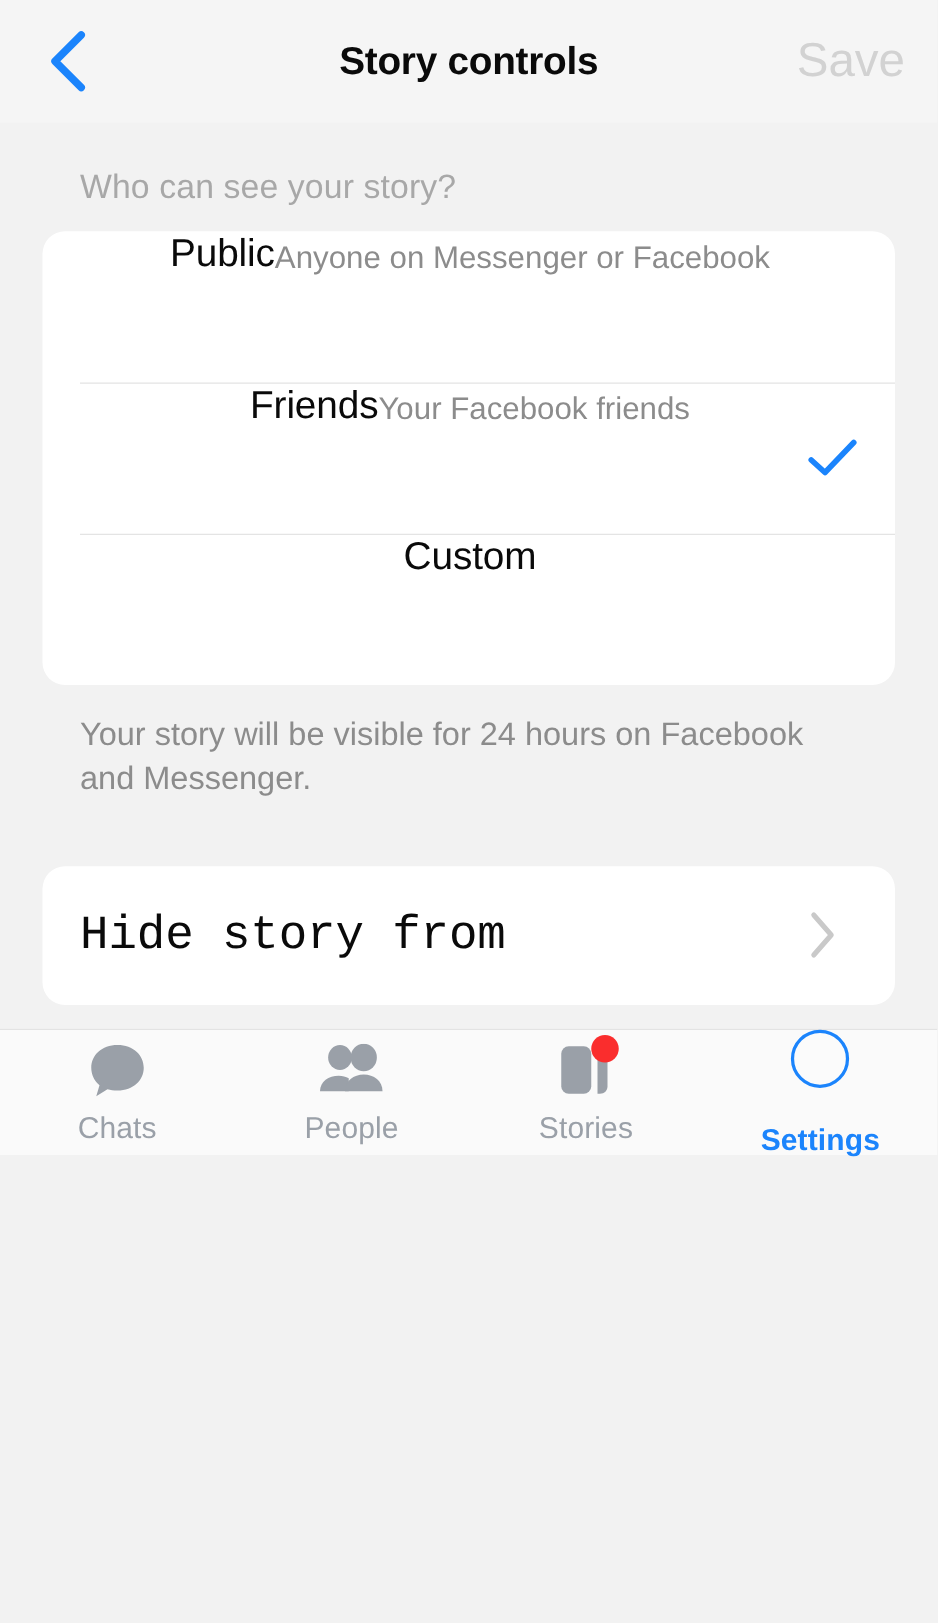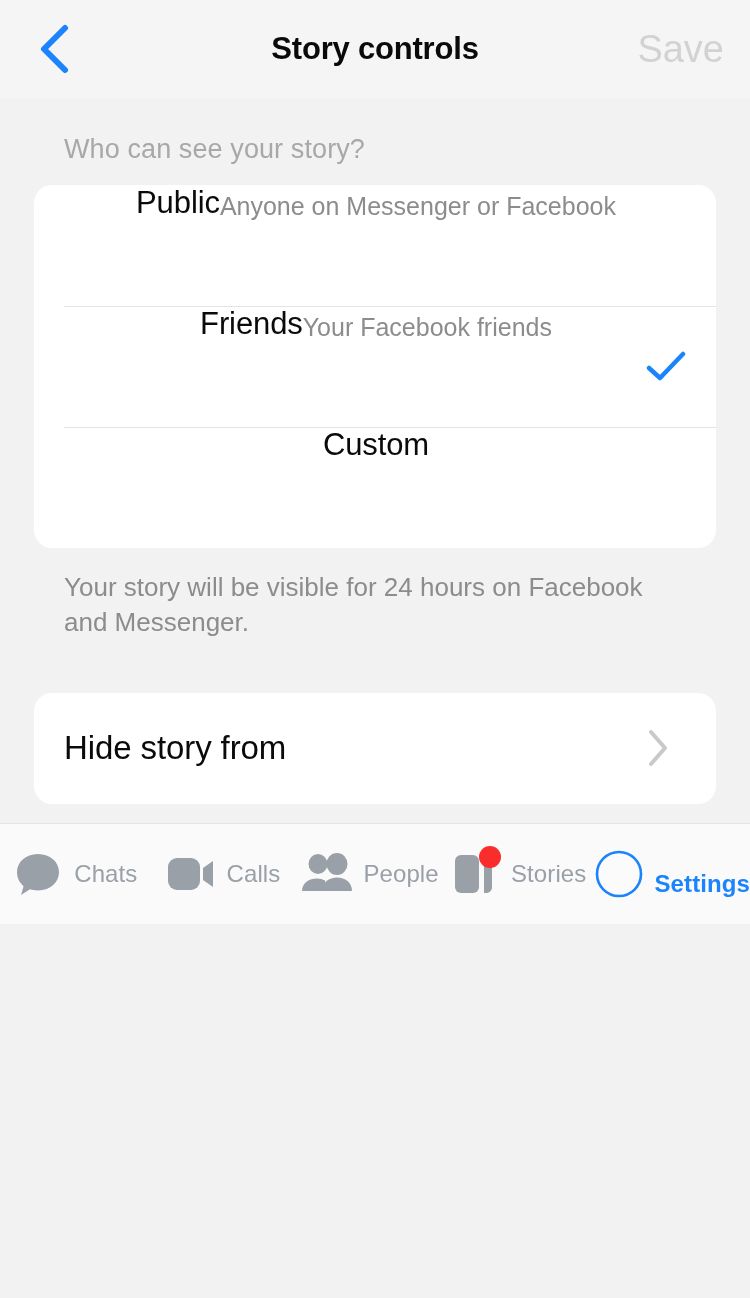--- a/index.html
+++ b/index.html
@@ -151,23 +151,24 @@
   .link-row {
     position: relative;
     height: 111px;
     padding: 0 28px 0 30px;
     display: flex;
     align-items: center;
     cursor: pointer;
   }
 
   .link-label {
-    font-size: 33px;
+    font-size: 38px;
     color: #0a0a0a;
     letter-spacing: -0.1px;
+    font-family: Liberation Mono, monospace;
   }
 
   .link-chev {
     position: absolute;
     right: 46px;
     top: 50%;
     transform: translateY(-50%);
     display: flex;
     align-items: center;
     justify-content: center;
@@ -191,21 +192,21 @@
     height: 101px;
     background: #fafafa;
     border-top: 1px solid #e3e3e3;
     display: flex;
     align-items: stretch;
   }
 
   .tab {
     flex: 1 1 0;
     display: flex;
-    flex-direction: row;
+    flex-direction: column;
     align-items: center;
     justify-content: center;
     gap: 8px;
     cursor: pointer;
     position: relative;
   }
 
   .tab-icon {
     position: relative;
     width: 56px;
@@ -315,29 +316,20 @@
       <span class="tab-icon">
         <svg width="50" height="48" viewBox="0 0 50 48" fill="none">
           <path d="M25 4 C37.7 4 46 12.3 46 22.2 C46 32.1 37.7 40.4 25 40.4
                    C22 40.4 19.3 40 17 39.3 L8 45 L10.6 36.2
                    C6.5 32.7 4 27.8 4 22.2 C4 12.3 12.3 4 25 4 Z" fill="#9aa0a8"></path>
         </svg>
       </span>
       <span class="tab-label">Chats</span>
     </div>
 
-    <div class="tab">
-      <span class="tab-icon">
-        <svg width="52" height="40" viewBox="0 0 52 40" fill="none">
-          <rect x="3" y="4" width="32" height="32" rx="9" fill="#9aa0a8"></rect>
-          <path d="M38 14 L48 7 L48 33 L38 26 Z" fill="#9aa0a8"></path>
-        </svg>
-      </span>
-      <span class="tab-label">Calls</span>
-    </div>
 
     <div class="tab">
       <span class="tab-icon">
         <svg width="56" height="42" viewBox="0 0 56 42" fill="none">
           <ellipse cx="19" cy="11" rx="9.5" ry="10" fill="#9aa0a8"></ellipse>
           <ellipse cx="38" cy="11" rx="10.5" ry="11" fill="#9aa0a8"></ellipse>
           <path d="M3 38 C3 30 10 25.5 18 25.5 C21 25.5 23.7 26.2 26 27.5
                    L26 38 Z" fill="#9aa0a8"></path>
           <path d="M23 38 C23 29.5 30 24.5 38 24.5 C46 24.5 53 29.5 53 38 Z" fill="#9aa0a8"></path>
         </svg>

